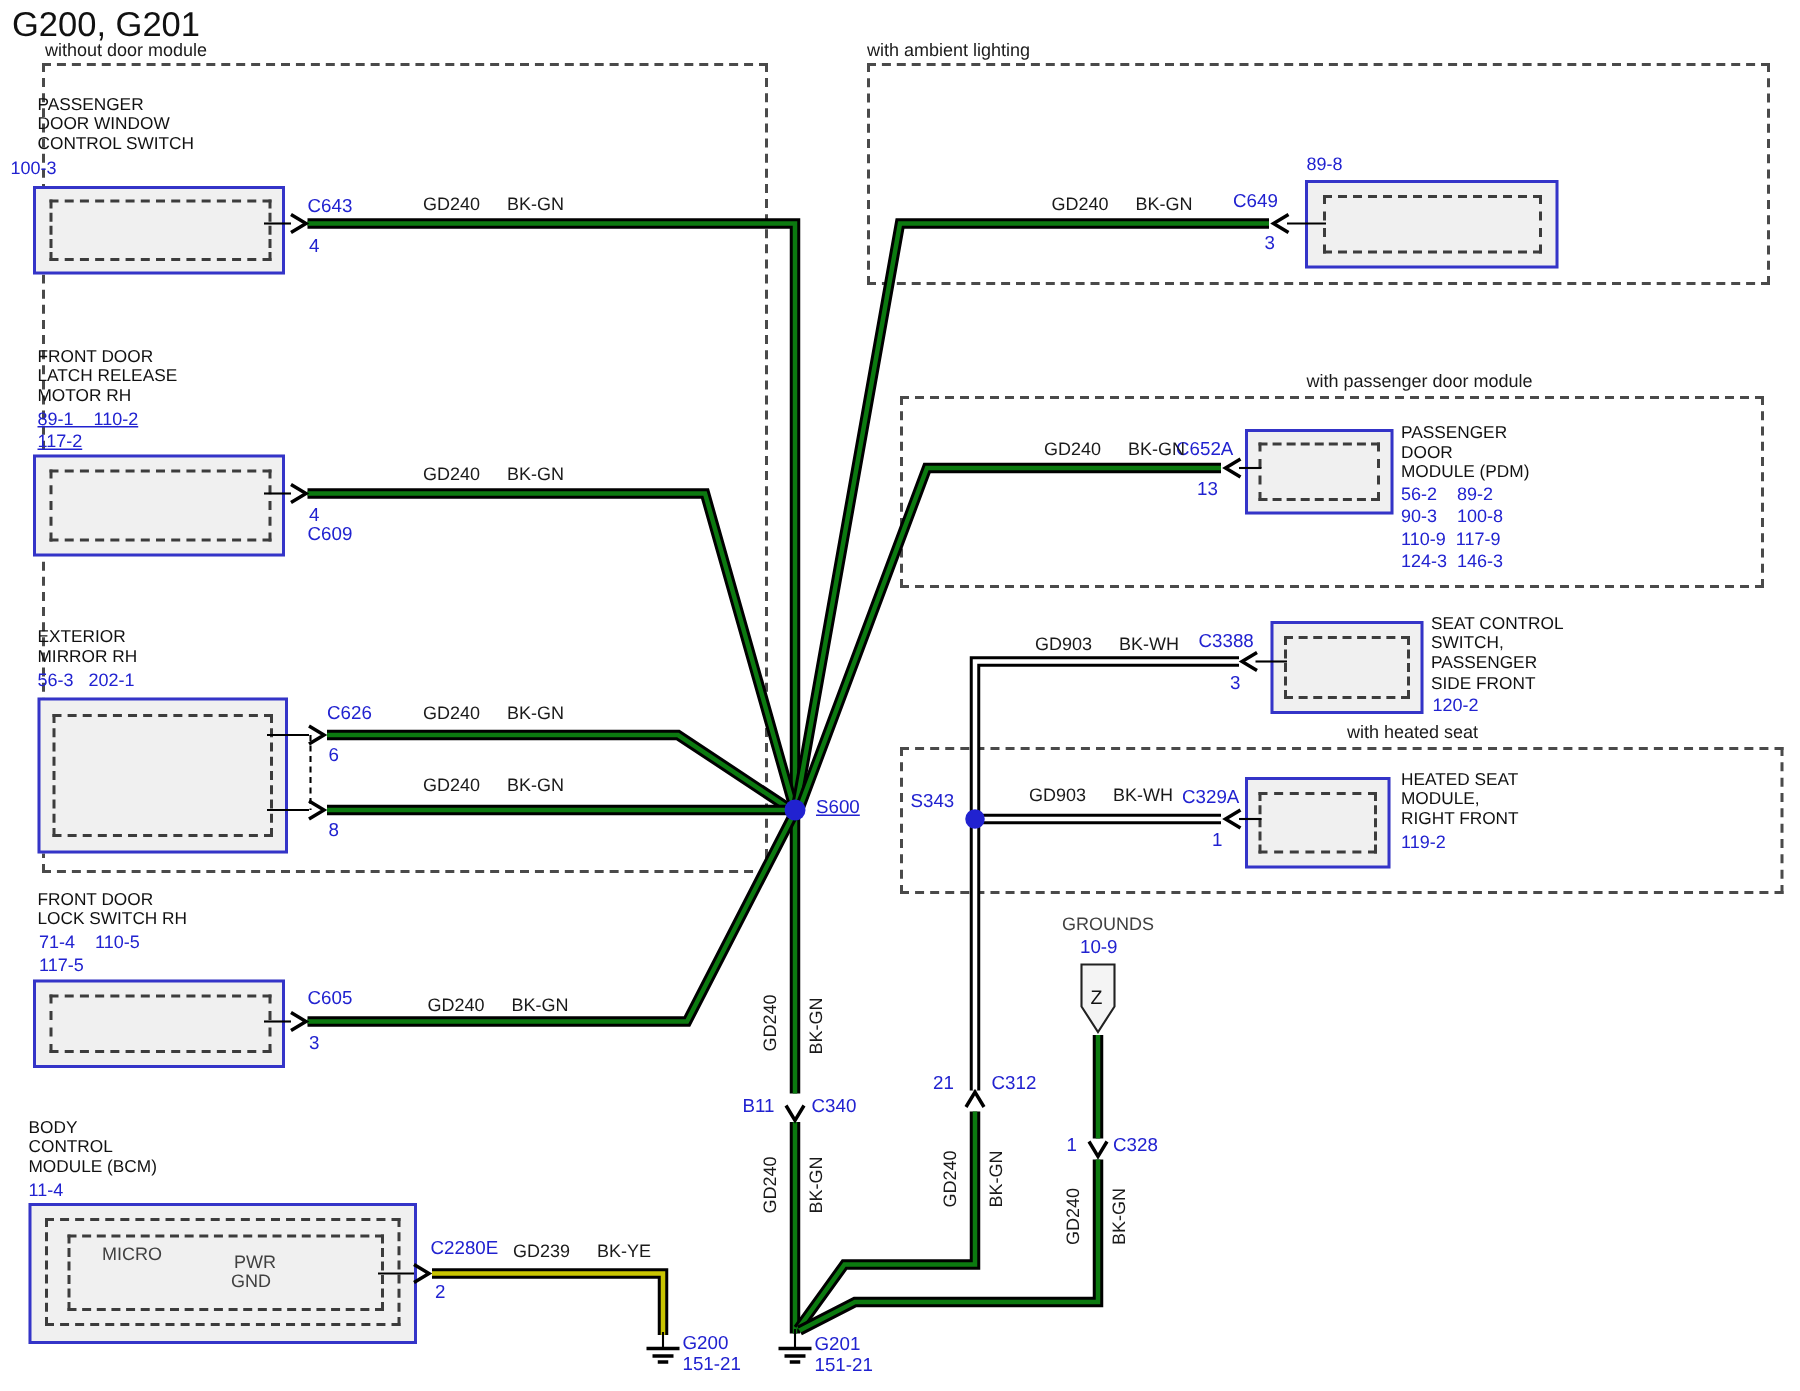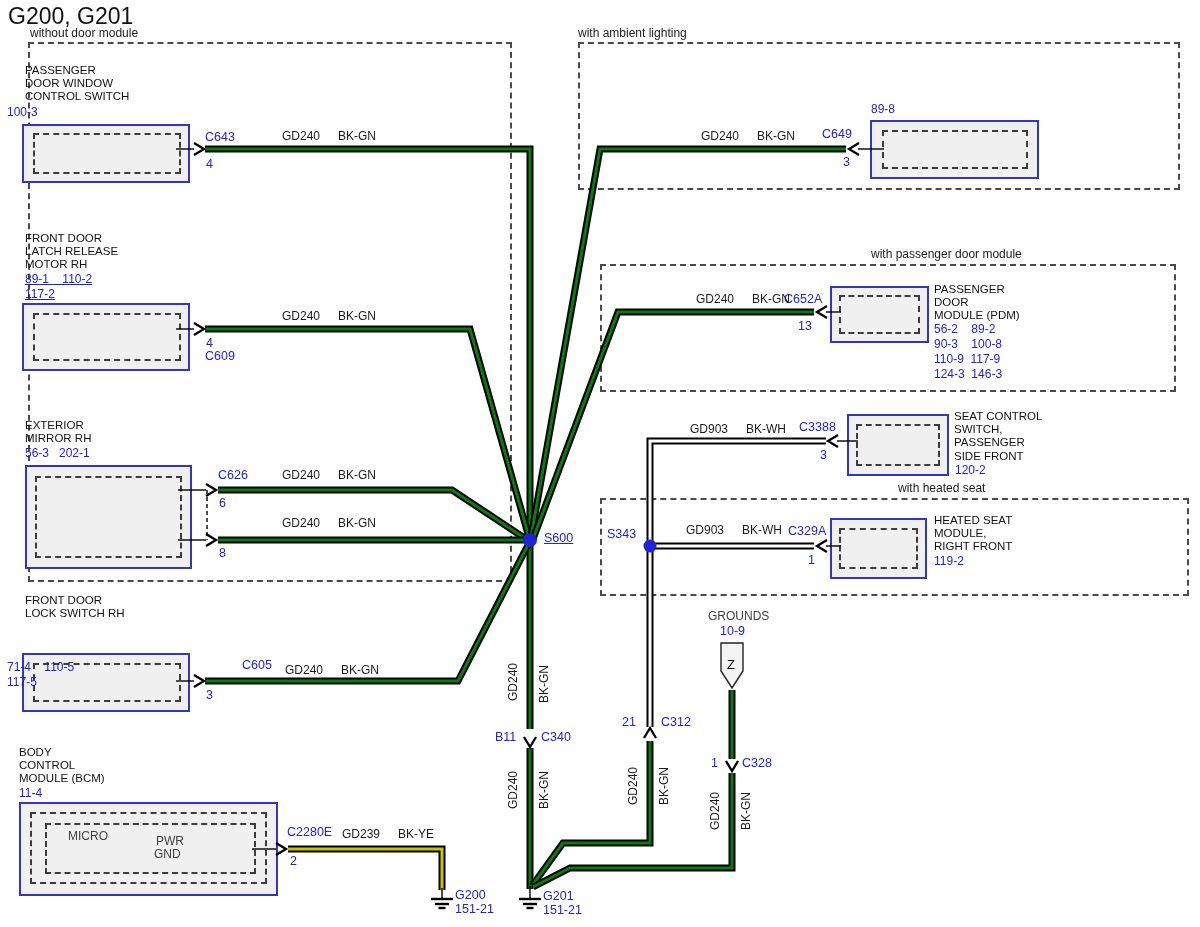--- a/index.html
+++ b/index.html
@@ -80,21 +80,21 @@
 MOTOR RH</div>
   <div class="refs" style="left:25px;top:272px;text-decoration:underline;">89-1    110-2
 117-2</div>
 
   <div class="name" style="left:25px;top:419px;">EXTERIOR
 MIRROR RH</div>
   <div class="refs" style="left:25px;top:446px;">56-3   202-1</div>
 
   <div class="name" style="left:25px;top:594px;">FRONT DOOR
 LOCK SWITCH RH</div>
-  <div class="refs" style="left:7px;top:621px;margin-top:39px;">71-4    110-5
+  <div class="refs" style="left:26px;top:621px;">71-4    110-5
 117-5</div>
 
   <div class="name" style="left:19px;top:746px;">BODY
 CONTROL
 MODULE (BCM)</div>
   <div class="refs" style="left:19px;top:786px;">11-4</div>
   <div class="small" style="left:68px;top:829px;font-size:12px;">MICRO</div>
   <div class="small" style="left:156px;top:834px;font-size:12px;">PWR</div>
   <div class="small" style="left:154px;top:847px;font-size:12px;">GND</div>
 
@@ -122,21 +122,21 @@
   <div class="conn" style="left:205px;top:130px;">C643</div>
   <div class="conn" style="left:206px;top:157px;">4</div>
 
   <div class="conn" style="left:205px;top:309px;margin-top:40px;">C609</div>
   <div class="conn" style="left:206px;top:336px;">4</div>
 
   <div class="conn" style="left:218px;top:468px;">C626</div>
   <div class="conn" style="left:219px;top:496px;">6</div>
   <div class="conn" style="left:219px;top:546px;">8</div>
 
-  <div class="conn" style="left:205px;top:658px;margin-left:37px;">C605</div>
+  <div class="conn" style="left:205px;top:658px;">C605</div>
   <div class="conn" style="left:206px;top:688px;">3</div>
 
   <div class="conn" style="left:287px;top:825px;">C2280E</div>
   <div class="conn" style="left:290px;top:854px;">2</div>
 
   <div class="conn" style="left:822px;top:127px;">C649</div>
   <div class="conn" style="left:843px;top:155px;">3</div>
 
   <div class="conn" style="left:784px;top:292px;">C652A</div>
   <div class="conn" style="left:798px;top:319px;">13</div>

